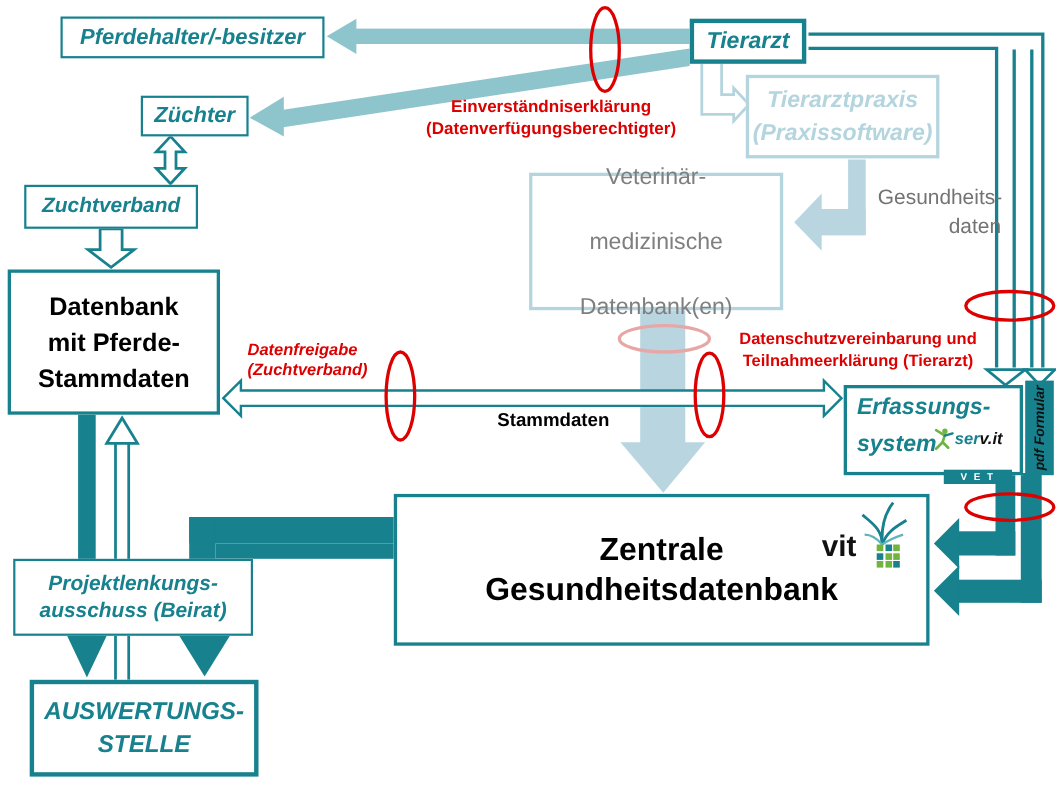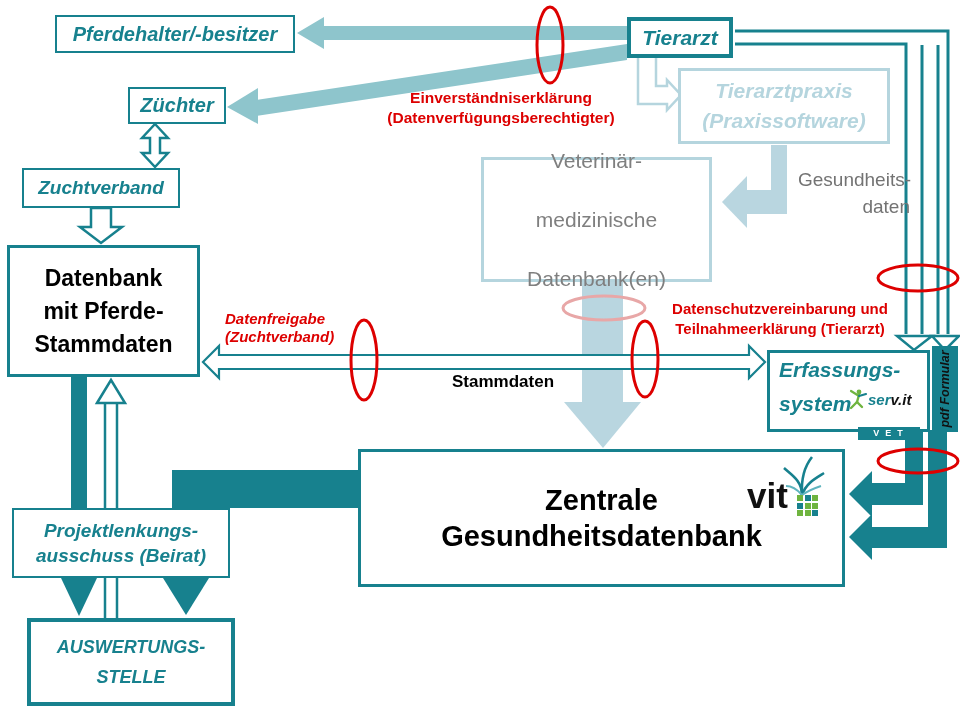--- a/index.html
+++ b/index.html
@@ -11,21 +11,21 @@
   .node{position:absolute;z-index:2;background:#fff;border:2px solid #17818e;box-sizing:border-box;
         display:flex;flex-direction:column;align-items:center;justify-content:center;text-align:center;
         color:#17818e;font-weight:bold;font-style:italic;}
   .lbl{position:absolute;z-index:2;}
   .n-pferdehalter{left:55px;top:15px;width:240px;height:38px;font-size:20px;}
   .n-tierarzt{left:627px;top:17px;width:106px;height:41px;border-width:4px;font-size:21px;}
   .n-zuechter{left:128px;top:87px;width:98px;height:37px;font-size:20px;}
   .n-zuchtverband{left:22px;top:168px;width:158px;height:40px;font-size:19px;}
   .n-datenbank{left:7px;top:245px;width:193px;height:132px;border-width:3px;
                color:#000;font-style:normal;font-size:23px;line-height:33px;}
-  .n-praxis{left:678px;top:68px;width:212px;height:76px;border:3px solid #b5d5de;
+  .n-praxis{left:678px;top:68px;width:176px;height:76px;border:3px solid #b5d5de;
             color:#b5d5de;font-size:21px;line-height:30px;}
   .n-veterinaer{left:481px;top:157px;width:231px;height:125px;border:3px solid #b5d5de;
                 color:#7f7f7f;font-style:normal;font-weight:normal;font-size:21px;line-height:31px;gap:28px;}
   .n-erfassung{left:767px;top:350px;width:163px;height:82px;border-width:3px;
                align-items:flex-start;justify-content:flex-start;font-size:21px;}
   .erf-l1{position:absolute;left:9px;top:5px;}
   .erf-l2{position:absolute;left:9px;top:39px;}
   .servit{position:absolute;right:3px;top:35px;width:76px;height:40px;font-style:normal;}
   .servit-row{position:absolute;left:0;top:0;display:flex;align-items:center;}
   .servit-txt{font-size:15px;font-weight:bold;font-style:italic;}
@@ -33,27 +33,27 @@
   .servit-vit{color:#111;}
   .vet-banner{position:absolute;left:10px;top:21px;width:62px;height:13px;background:#17818e;
               color:#fff;font-size:9px;font-weight:bold;letter-spacing:6px;text-align:center;
               line-height:13px;font-style:normal;padding-left:4px;box-sizing:border-box;margin-top:18px;}
   .n-pdfstrip{left:932px;top:346px;width:26px;height:86px;background:#17818e;border:none;z-index:2;position:absolute;}
   .pdf-txt{position:absolute;left:50%;top:50%;transform:translate(-50%,-50%) rotate(-90deg);
            white-space:nowrap;color:#111;font-size:12.5px;font-weight:bold;font-style:italic;}
   .n-zentrale{left:358px;top:449px;width:487px;height:138px;border-width:3px;
               color:#000;font-style:normal;font-size:29px;line-height:36px;}
   .vit-logo{position:absolute;right:12px;top:3px;width:86px;height:70px;}
-  .vit-txt{position:absolute;left:3px;top:26px;font-size:35px;font-weight:bold;color:#111;line-height:30px;}
+  .vit-txt{position:absolute;left:3px;top:26px;font-size:27px;font-weight:bold;color:#111;line-height:30px;}
   .vit-grid{position:absolute;left:53px;top:40px;display:grid;grid-template-columns:repeat(3,6px);
             grid-auto-rows:6px;gap:1.5px;}
   .vit-grid div{width:6px;height:6px;}
   .sq-g{background:#6fb43f;} .sq-t{background:#17818e;}
   .n-projekt{left:12px;top:508px;width:218px;height:70px;font-size:19px;line-height:25px;}
-  .n-auswertung{left:27px;top:618px;width:208px;height:88px;border-width:4px;font-size:18px;line-height:30px;}
+  .n-auswertung{left:27px;top:618px;width:208px;height:88px;border-width:4px;font-size:22px;line-height:30px;}
   .lbl-red{color:#dd0000;font-weight:bold;font-size:15.5px;line-height:20px;text-align:center;}
   .lbl-einverstaendnis{left:378px;top:88px;width:246px;}
   .lbl-datenschutz{left:664px;top:299px;width:232px;font-size:15px;}
   .lbl-datenfreigabe{left:225px;top:310px;width:130px;text-align:left;font-size:15px;line-height:18px;font-style:italic;}
   .lbl-gesundheit{left:798px;top:166px;width:112px;color:#737373;font-size:19px;line-height:27px;text-align:right;}
   .lbl-stammdaten{left:448px;top:372px;width:110px;color:#000;font-size:17px;font-weight:bold;text-align:center;}
 </style>
 </head>
 <body>
 

